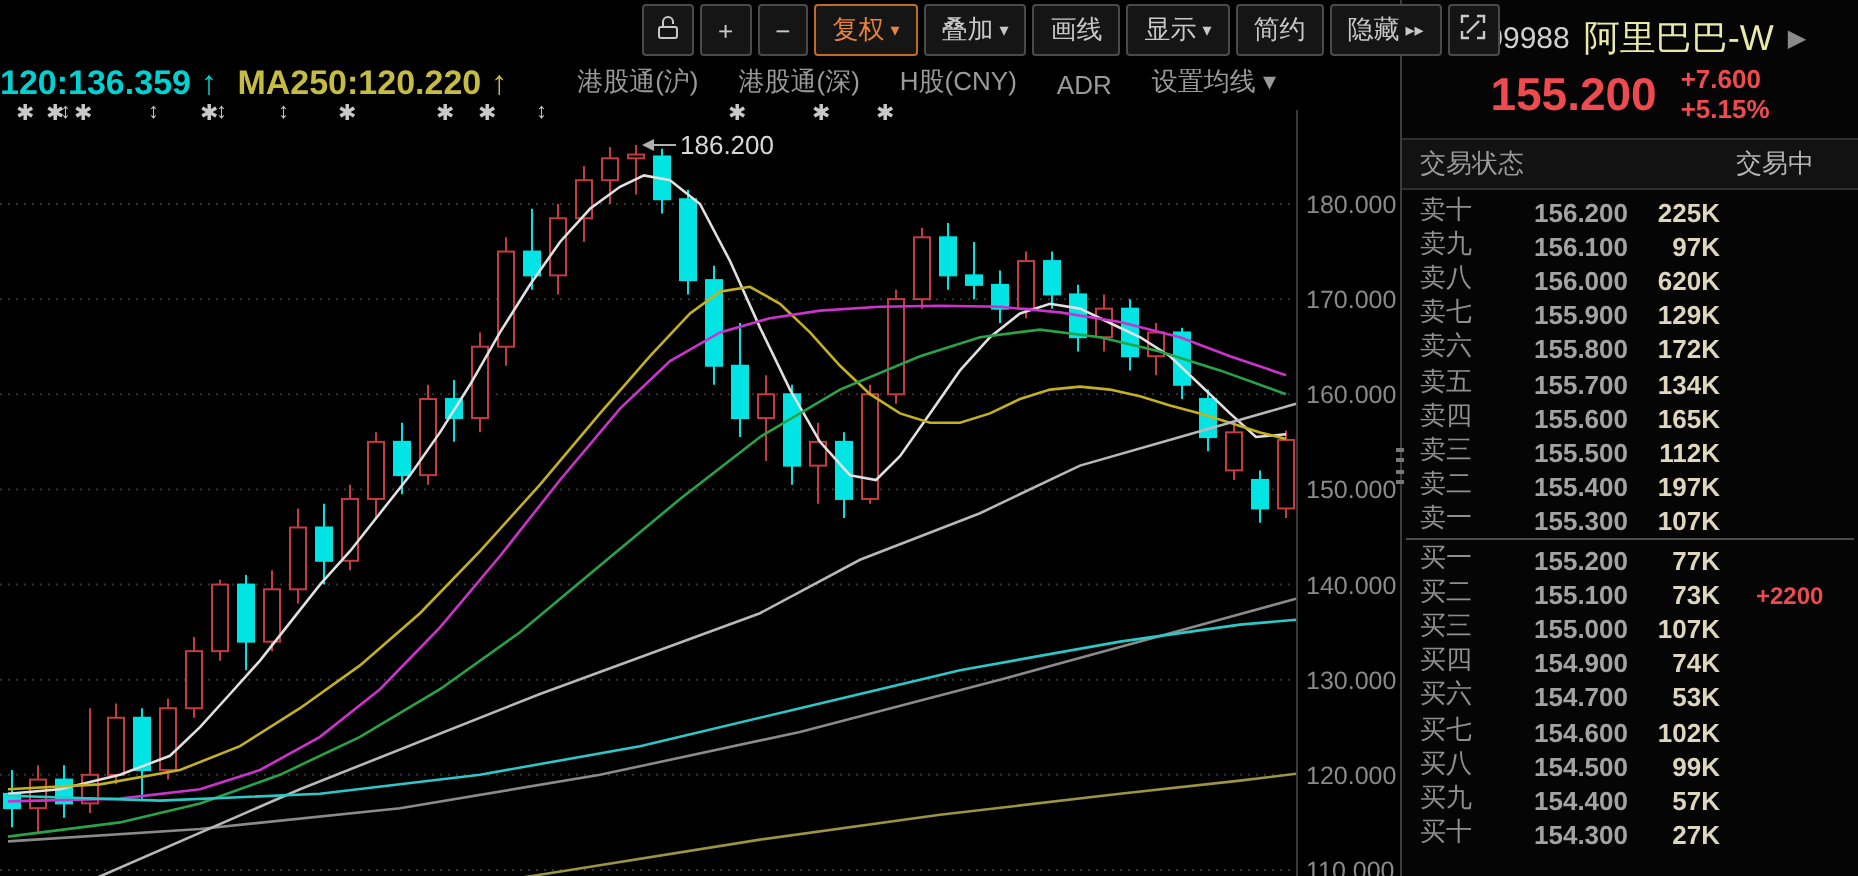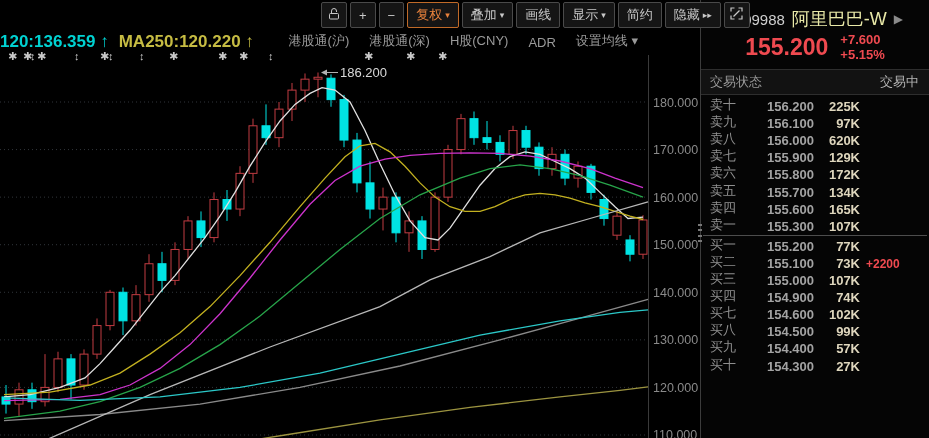--- a/index.html
+++ b/index.html
@@ -25,30 +25,30 @@
   
   .panel{position:absolute;left:700px;top:0;width:229px;height:438px;background:#050505;
          border-left:1px solid #3c3c3c;box-sizing:border-box;}
   .p-head{display:flex;align-items:center;justify-content:center;gap:7px;margin-top:7px;}
   .p-arrow{color:#8a8a8a;font-size:12px;cursor:default;}
   .p-code{color:#cfcfcf;font-size:15px;}
   .p-name{color:#e9e9a8;font-size:18px;font-weight:normal;}
   .p-price-row{display:flex;justify-content:center;align-items:center;gap:12px;margin-top:1px;}
   .p-price{color:#ef4a50;font-size:23px;font-weight:bold;}
   .p-chg{color:#ef4a50;font-size:13px;font-weight:bold;line-height:15px;text-align:left;}
-  .p-status{display:flex;justify-content:space-between;margin-top:7px;padding:3px 10px 3px 9px;
+  .p-status{display:flex;justify-content:space-between;margin-top:7px;padding:3px 22px 3px 9px;
             background:#121212;border-top:1px solid #2e2e2e;border-bottom:1px solid #2e2e2e;
             color:#999;font-size:13px;}
   .p-status .val{color:#b4b4b4;}
   .book{margin-top:2px;}
   .brow{display:flex;align-items:flex-end;height:17.1px;padding-left:9px;font-size:13px;}
   .brow .lab{width:38px;color:#8f8f8f;}
   .brow .pr{width:66px;text-align:right;color:#a3a3a3;font-weight:bold;}
   .brow .vol{width:46px;text-align:right;color:#ded6bd;font-weight:bold;}
-  .brow .extra{color:#ef4a50;font-weight:bold;font-size:12px;margin-left:6px;}
+  .brow .extra{color:#ef4a50;font-weight:bold;font-size:12px;margin-left:18px;}
   .book .sep{border-top:1px solid #4d4d4d;margin:1px 2px 1px 2px;}
   .grip{position:absolute;left:-4px;top:224px;width:6px;height:18px;display:flex;flex-direction:column;
         justify-content:space-between;align-items:center;cursor:col-resize;}
   .grip b{width:4px;height:2px;background:#777;}
 </style>
 </head>
 <body>
 
 <div class="app">
   <div class="chart-pane">
@@ -307,20 +307,30 @@
           <span class="lab">卖五</span>
           <span class="pr">155.700</span>
           <span class="vol">134K</span>
         </div>
         <div class="brow">
           <span class="lab">卖四</span>
           <span class="pr">155.600</span>
           <span class="vol">165K</span>
         </div>
         <div class="brow">
+          <span class="lab">卖三</span>
+          <span class="pr">155.500</span>
+          <span class="vol">112K</span>
+        </div>
+        <div class="brow">
+          <span class="lab">卖二</span>
+          <span class="pr">155.400</span>
+          <span class="vol">197K</span>
+        </div>
+        <div class="brow">
           <span class="lab">卖一</span>
           <span class="pr">155.300</span>
           <span class="vol">107K</span>
         </div>
         <div class="sep"></div>
         <div class="brow">
           <span class="lab">买一</span>
           <span class="pr">155.200</span>
           <span class="vol">77K</span>
         </div>
@@ -332,20 +342,25 @@
         </div>
         <div class="brow">
           <span class="lab">买三</span>
           <span class="pr">155.000</span>
           <span class="vol">107K</span>
         </div>
         <div class="brow">
           <span class="lab">买四</span>
           <span class="pr">154.900</span>
           <span class="vol">74K</span>
+        </div>
+        <div class="brow">
+          <span class="lab">买六</span>
+          <span class="pr">154.700</span>
+          <span class="vol">53K</span>
         </div>
         <div class="brow">
           <span class="lab">买七</span>
           <span class="pr">154.600</span>
           <span class="vol">102K</span>
         </div>
         <div class="brow">
           <span class="lab">买八</span>
           <span class="pr">154.500</span>
           <span class="vol">99K</span>

